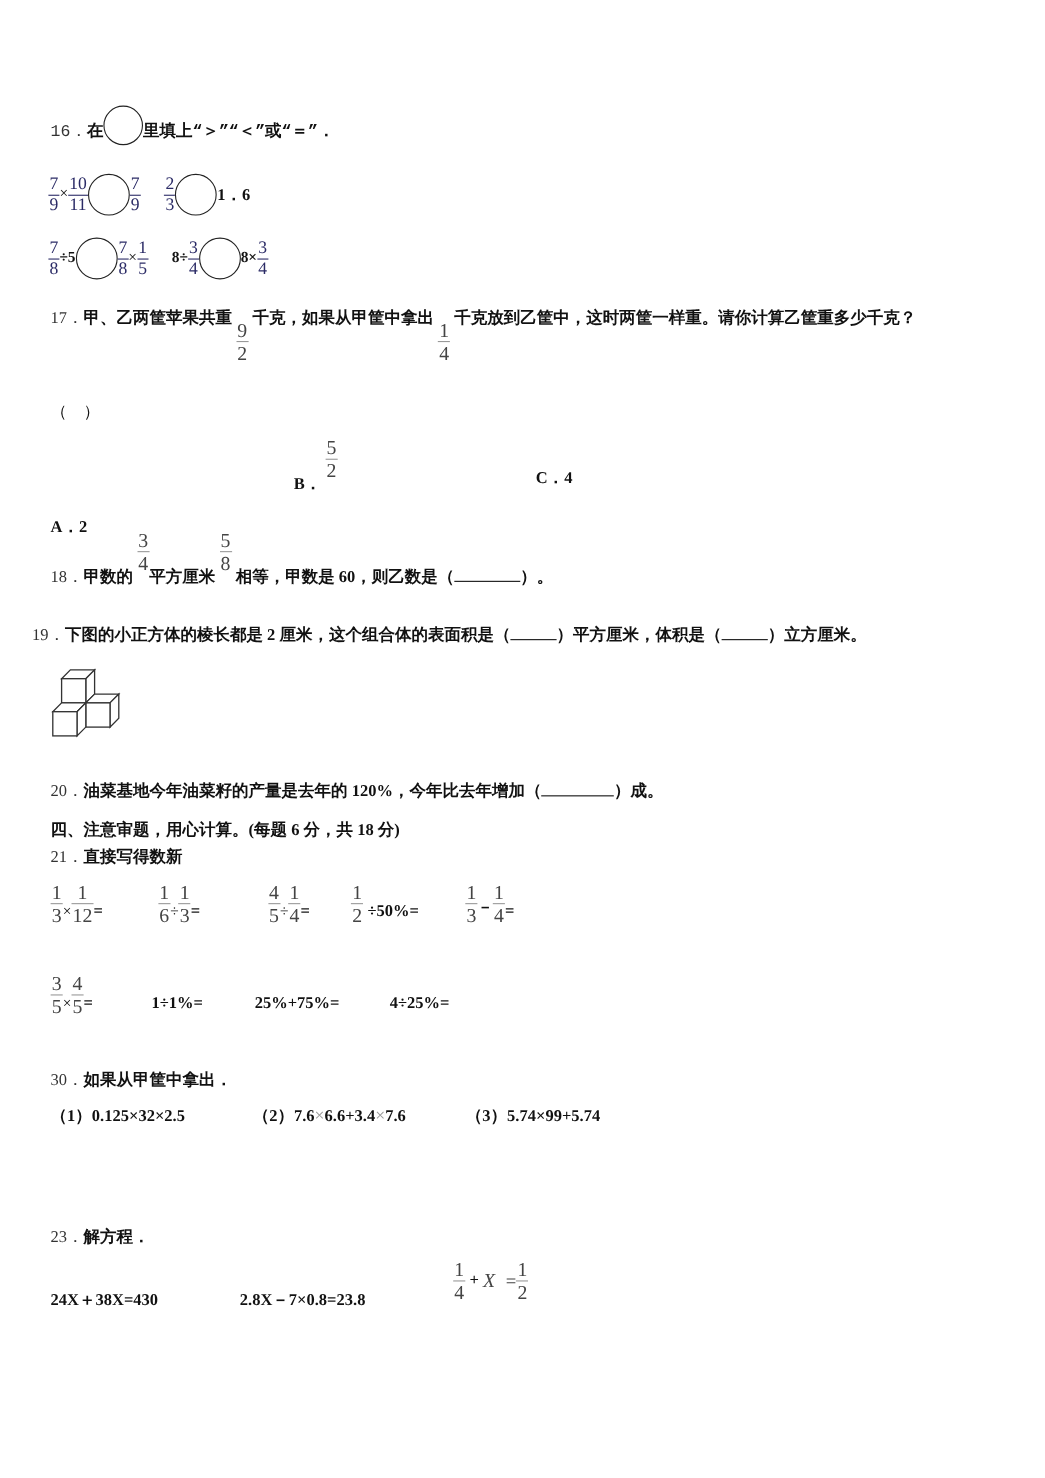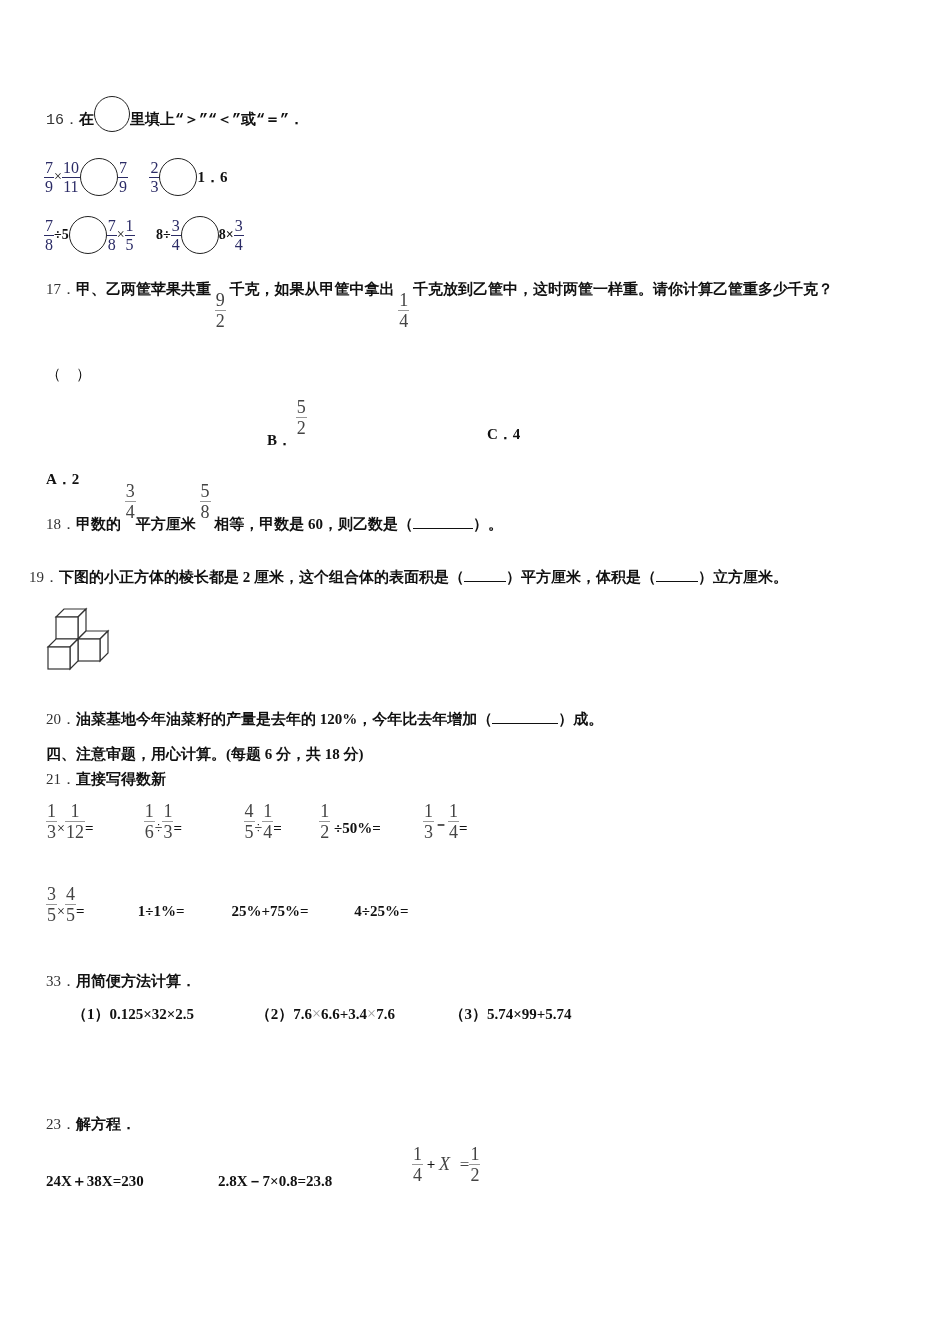--- a/index.html
+++ b/index.html
@@ -230,32 +230,32 @@
         <span class="bar"></span>
         <span class="d">5</span>
       </span><span class="b" style="vertical-align:-8px;">=</span>
   </span>
   <span class="b" style="display:inline-block;width:90px;vertical-align:-8px;">1÷1%=</span>
   <span class="b" style="display:inline-block;width:119px;vertical-align:-8px;">25%+75%=</span>
   <span class="b" style="display:inline-block;vertical-align:-8px;">4÷25%=</span>
 </div>
 
 <div class="abs q" style="left:46px; top:972px;">
-  <span class="num">33．</span><span>用简便方法计算．</span>
-</div>
-<div class="abs q" style="left:46px; top:1005px;margin-left:26px;">
+  <span class="num">30．</span><span>如果从甲筐中拿出．</span>
+</div>
+<div class="abs q" style="left:46px; top:1005px;">
   <span style="display:inline-block;width:180px;"><span>（1）</span><span>0.125×32×2.5</span></span>
   <span style="display:inline-block;width:190px;"><span>（2）</span><span>7.6</span><span class="op-gray">×</span><span>6.6+3.4</span><span class="op-gray">×</span><span>7.6</span></span>
   <span style="display:inline-block;"><span>（3）</span><span>5.74×99+5.74</span></span>
 </div>
 
 <div class="abs q" style="left:46px; top:1115px;">
   <span class="num">23．</span><span>解方程．</span>
 </div>
-<div class="abs q" style="left:46px; top:1172px;">24X＋38X=230</div>
+<div class="abs q" style="left:46px; top:1172px;">24X＋38X=430</div>
 <div class="abs q" style="left:218px; top:1172px;">2.8X－7×0.8=23.8</div>
 <div class="abs" style="left:412px; top:1145px; font-size:15px;">
   <span class="frac gray">
       <span class="n">1</span>
       <span class="bar"></span>
       <span class="d">4</span>
     </span>
   <span class="b" style="vertical-align:middle;">+</span>
   <span class="ital" style="vertical-align:middle;">X</span>
   <span style="vertical-align:middle;color:#444;font-size:17px;margin-left:6px;">=</span><span class="frac gray">

